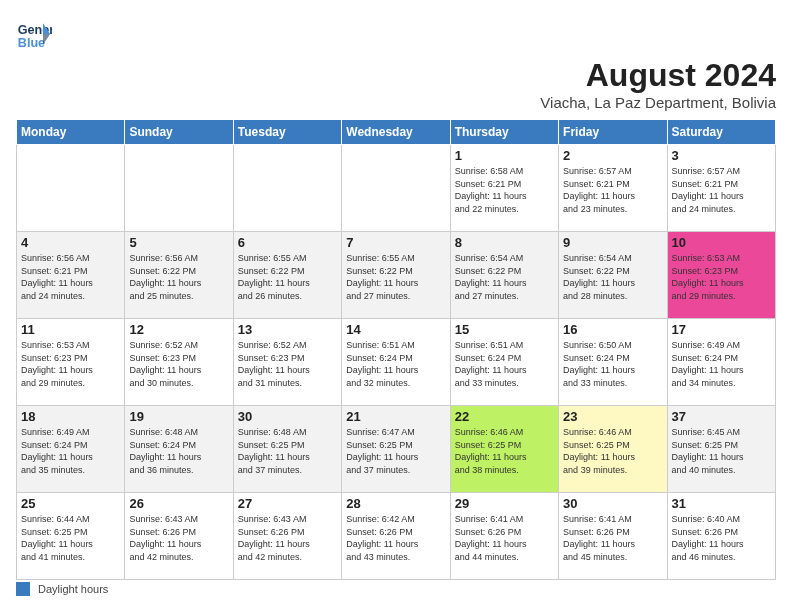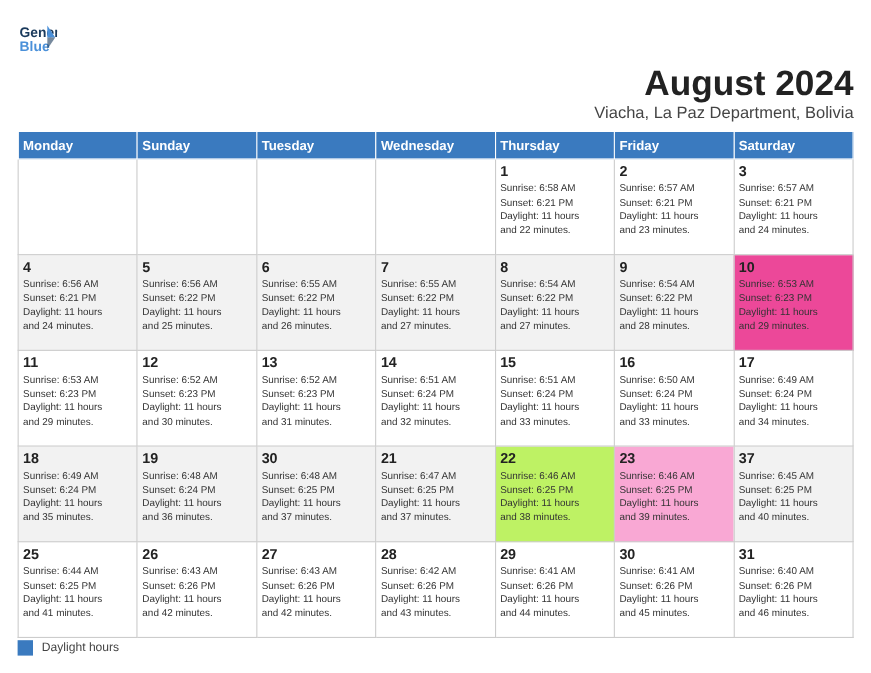--- a/index.html
+++ b/index.html
@@ -292,21 +292,21 @@
 Daylight: 11 hours
 and 37 minutes.</div>
           </td>
           <td style="background: #bef264;">
             <span class="day-number">22</span>
             <div class="day-info" style="white-space: pre-line;">Sunrise: 6:46 AM
 Sunset: 6:25 PM
 Daylight: 11 hours
 and 38 minutes.</div>
           </td>
-          <td style="background: #f9a8d4; margin-left: 40px;">
+          <td style="background: #fef9c3; margin-left: 40px;">
             <span class="day-number">23</span>
             <div class="day-info" style="white-space: pre-line;">Sunrise: 6:46 AM
 Sunset: 6:25 PM
 Daylight: 11 hours
 and 39 minutes.</div>
           </td>
           <td style="background: rgb(242, 242, 242);">
             <span class="day-number">37</span>
             <div class="day-info" style="white-space: pre-line;">Sunrise: 6:45 AM
 Sunset: 6:25 PM

